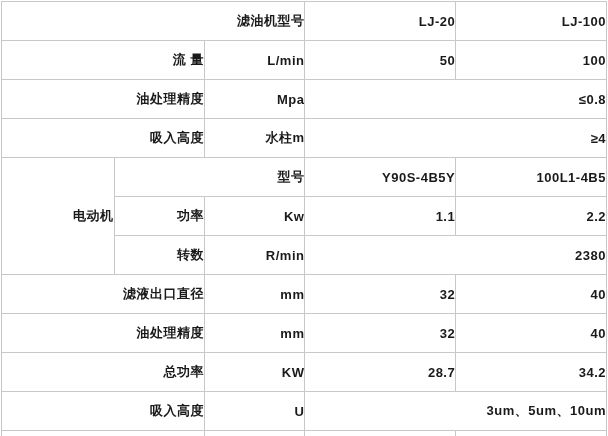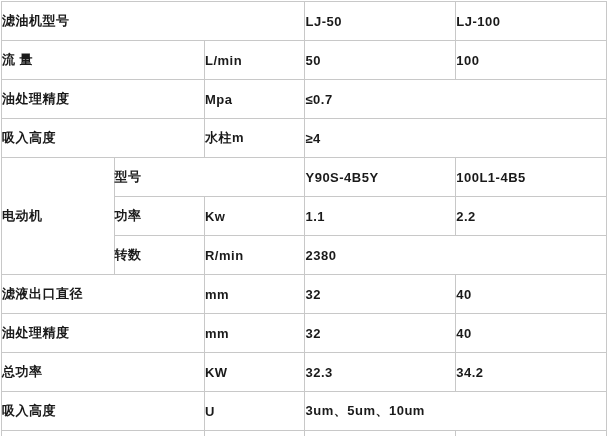--- a/index.html
+++ b/index.html
@@ -14,21 +14,21 @@
     color: #1a1a1a;
   }
   #spec-table {
     border-collapse: collapse;
     width: 606px;
     margin: 1px;
     table-layout: fixed;
   }
   #spec-table td {
     border: 1px solid #c8c8c8;
-    text-align: left;
+    text-align: right;
     vertical-align: middle;
     font-size: 13px;
     font-weight: bold;
     color: #1a1a1a;
     padding: 0;
     height: 38px;
     letter-spacing: 0.5px;
   }
   .col-a { width: 112px; }
   .col-b { width: 90px; }
@@ -49,33 +49,33 @@
   <colgroup>
     <col class="col-a">
       <col class="col-b">
       <col class="col-c">
       <col class="col-d">
       <col class="col-e">
   </colgroup>
   <tbody>
       <tr>
         <td colspan="3" class="label-cell">滤油机型号</td>
-        <td>LJ-50</td>
+        <td>LJ-20</td>
         <td>LJ-100</td>
       </tr>
       <tr>
         <td colspan="2" class="label-cell">流 量</td>
         <td>L/min</td>
         <td>50</td>
         <td>100</td>
       </tr>
       <tr>
         <td colspan="2" class="label-cell">油处理精度</td>
         <td>Mpa</td>
-        <td colspan="2">≤0.7</td>
+        <td colspan="2">≤0.8</td>
       </tr>
       <tr>
         <td colspan="2" class="label-cell">吸入高度</td>
         <td>水柱m</td>
         <td colspan="2">≥4</td>
       </tr>
       <tr>
         <td rowspan="3" class="motor-cell">电动机</td>
         <td colspan="2" class="label-cell">型号</td>
         <td>Y90S-4B5Y</td>
@@ -100,21 +100,21 @@
       </tr>
       <tr>
         <td colspan="2" class="label-cell">油处理精度</td>
         <td>mm</td>
         <td>32</td>
         <td>40</td>
       </tr>
       <tr>
         <td colspan="2" class="label-cell">总功率</td>
         <td>KW</td>
-        <td>32.3</td>
+        <td>28.7</td>
         <td>34.2</td>
       </tr>
       <tr>
         <td colspan="2" class="label-cell">吸入高度</td>
         <td>U</td>
         <td colspan="2">3um、5um、10um</td>
       </tr>
       <tr>
         <td colspan="2" class="label-cell">重 量</td>
         <td>Kg</td>

